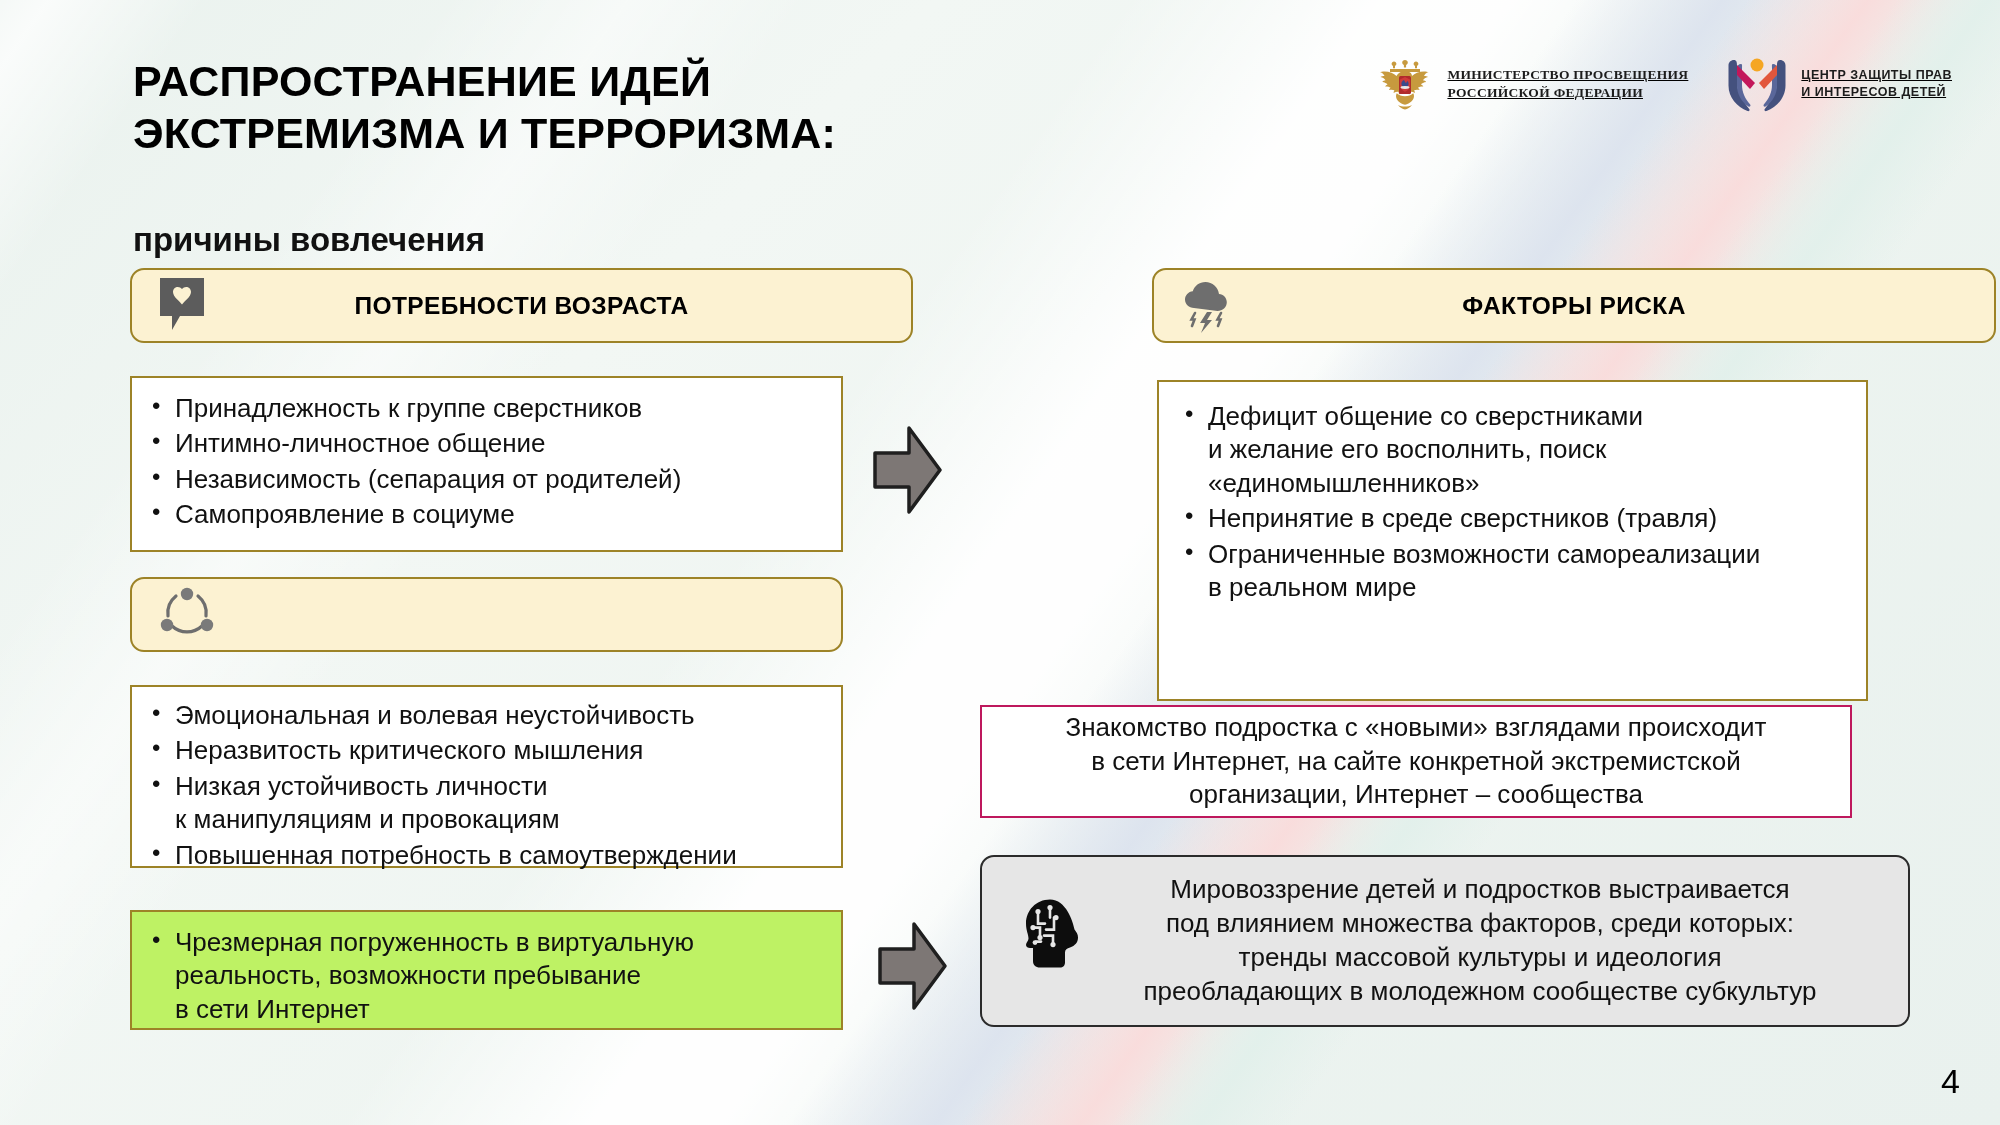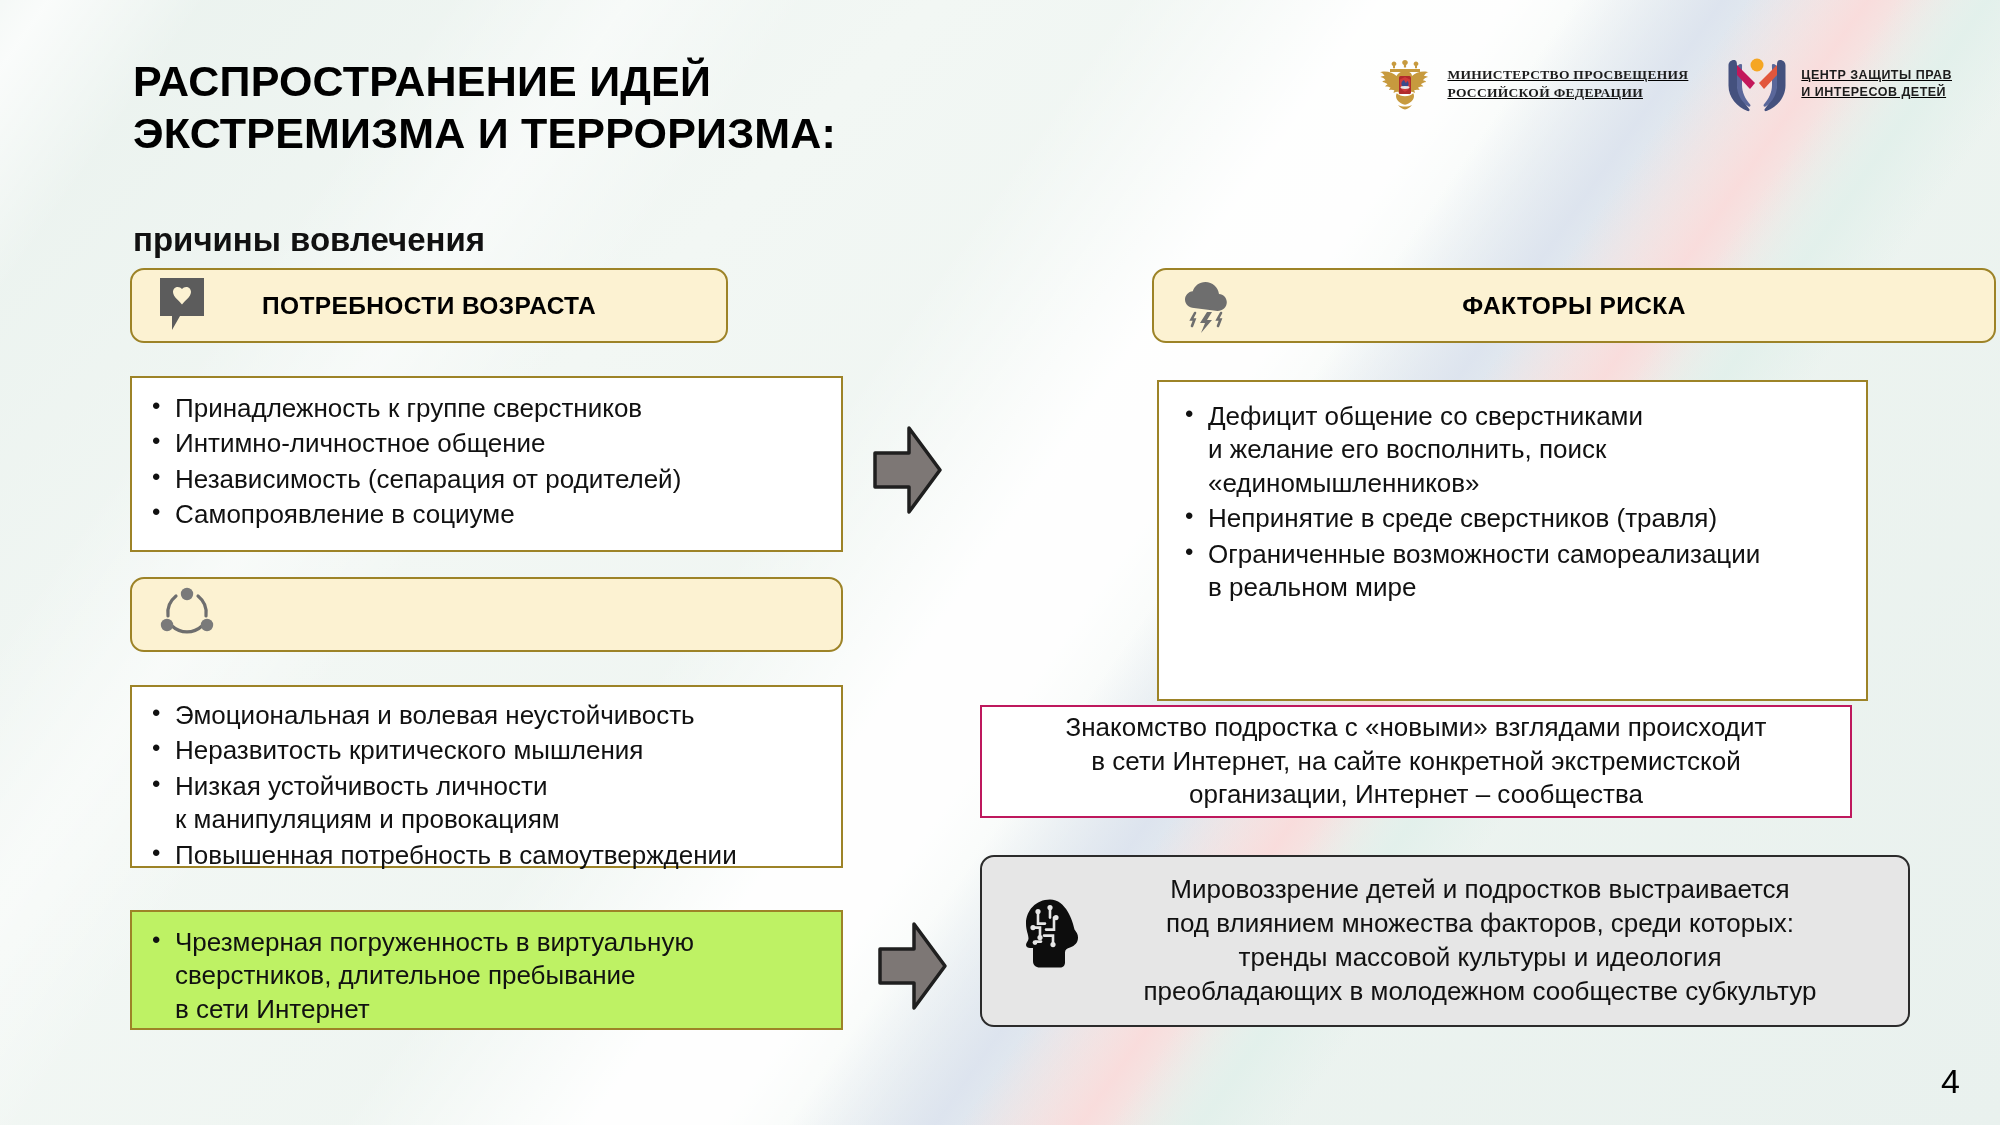--- a/index.html
+++ b/index.html
@@ -172,21 +172,21 @@
         <circle cx="33" cy="13" r="6.5" fill="#f5a623"></circle>
       </svg>
       <div class="logo-text">
         <div>ЦЕНТР ЗАЩИТЫ ПРАВ</div>
         <div>И ИНТЕРЕСОВ ДЕТЕЙ</div>
       </div>
     </div>
 
   </div>
 
-  <div class="hdr-box" style="left:130px; top:268px; width:598px; height:75px;">
+  <div class="hdr-box" style="left:130px; top:268px; width:783px; height:75px;">
     <span class="hdr-icon">
       <svg width="52" height="56" viewBox="0 0 52 56">
         <path d="M2 2h44v38H22l-8 14V40H2z" fill="#5c5c5c"></path>
         <path d="M24 13c-2.6-3.6-9-2.6-9 3 0 5 7.2 9.6 9 12.6 1.8-3 9-7.6 9-12.6 0-5.6-6.4-6.6-9-3z" fill="#fcf2d2"></path>
       </svg>
     </span>
     <span class="hdr-label">ПОТРЕБНОСТИ ВОЗРАСТА</span>
   </div>
 
   <div class="list-box" style="left:130px; top:376px; width:713px; height:176px; padding:14px 16px 0 12px;">
@@ -220,21 +220,21 @@
         <span class="cont">к манипуляциям и провокациям</span>
       </li>
       <li>Повышенная потребность в самоутверждении</li>
     </ul>
   </div>
 
   <div class="list-box cream" style="left:130px; top:910px; width:713px; height:120px; padding:14px 16px 0 12px;">
     <ul>
       <li>
         <span>Чрезмерная погруженность в виртуальную</span>
-        <span class="cont">сверстников, длительное пребывание</span>
+        <span class="cont">реальность, возможности пребывание</span>
         <span class="cont">в сети Интернет</span>
       </li>
     </ul>
   </div>
 
   <div class="arrow" style="left:872px; top:424px;">
     <svg width="72" height="92" viewBox="0 0 72 92">
       <path d="M3 29h34V4l31 42-31 42V63H3z" fill="#7d7775" stroke="#1f1f1f" stroke-width="3.5" stroke-linejoin="round"></path>
     </svg>
   </div>

